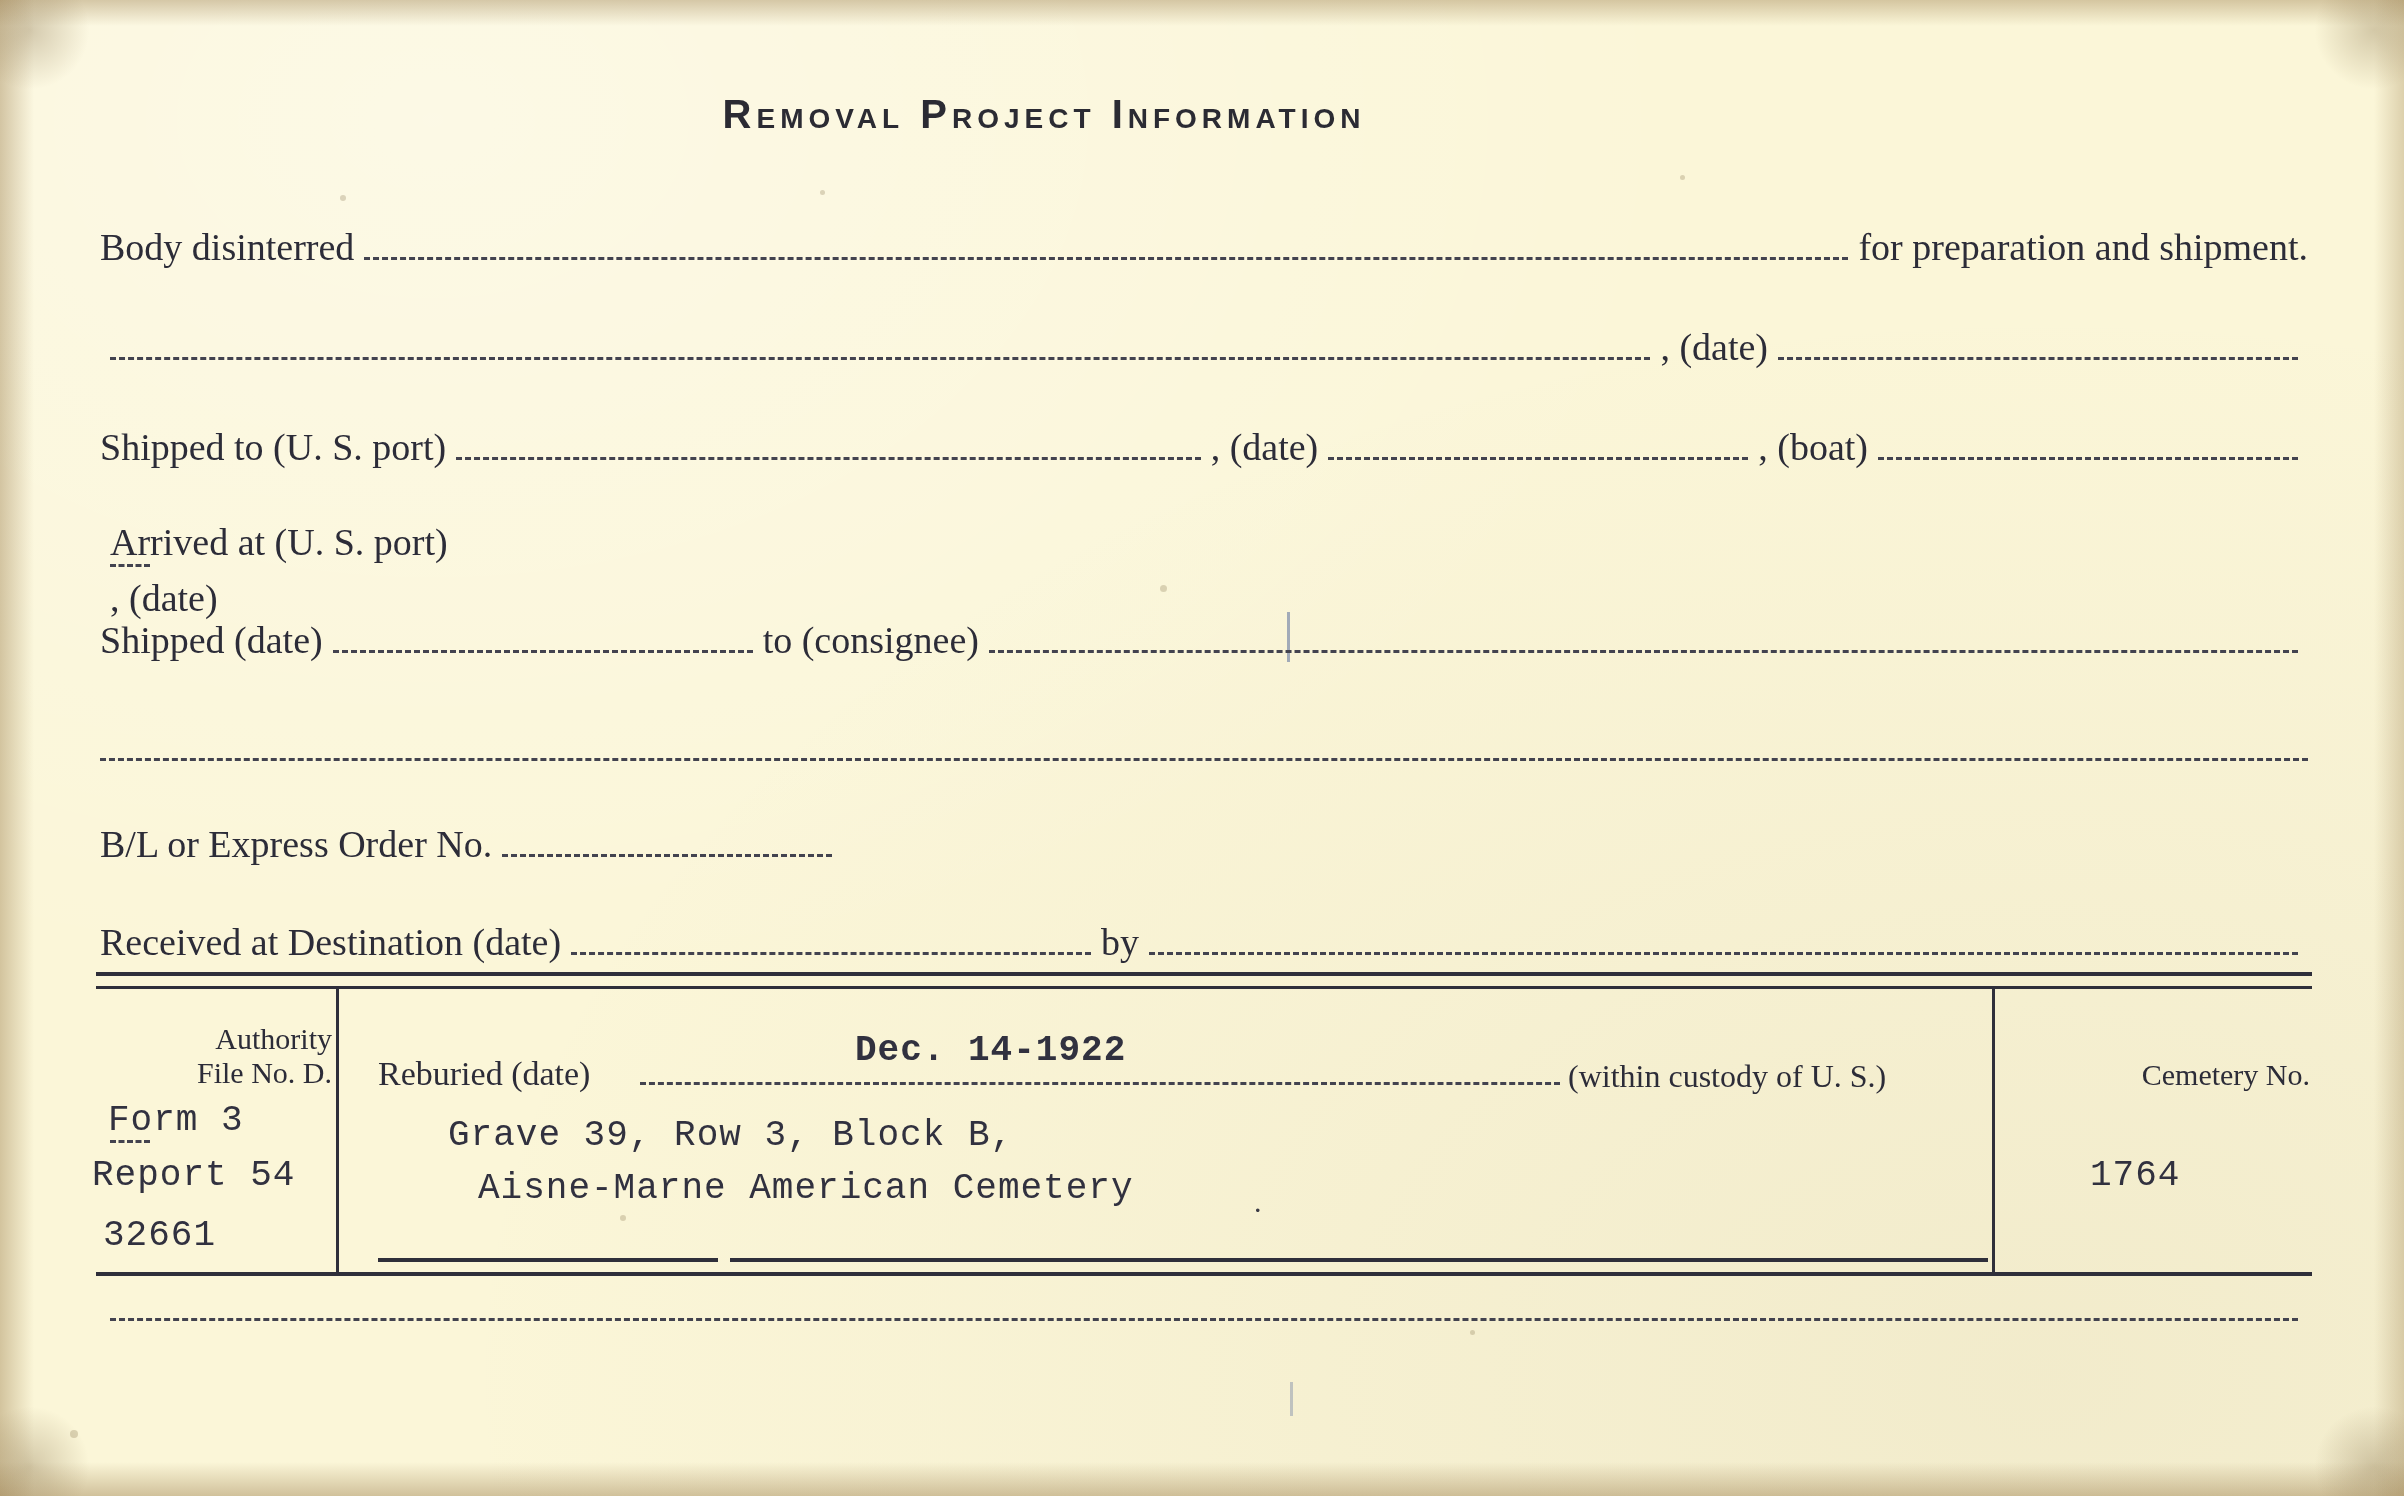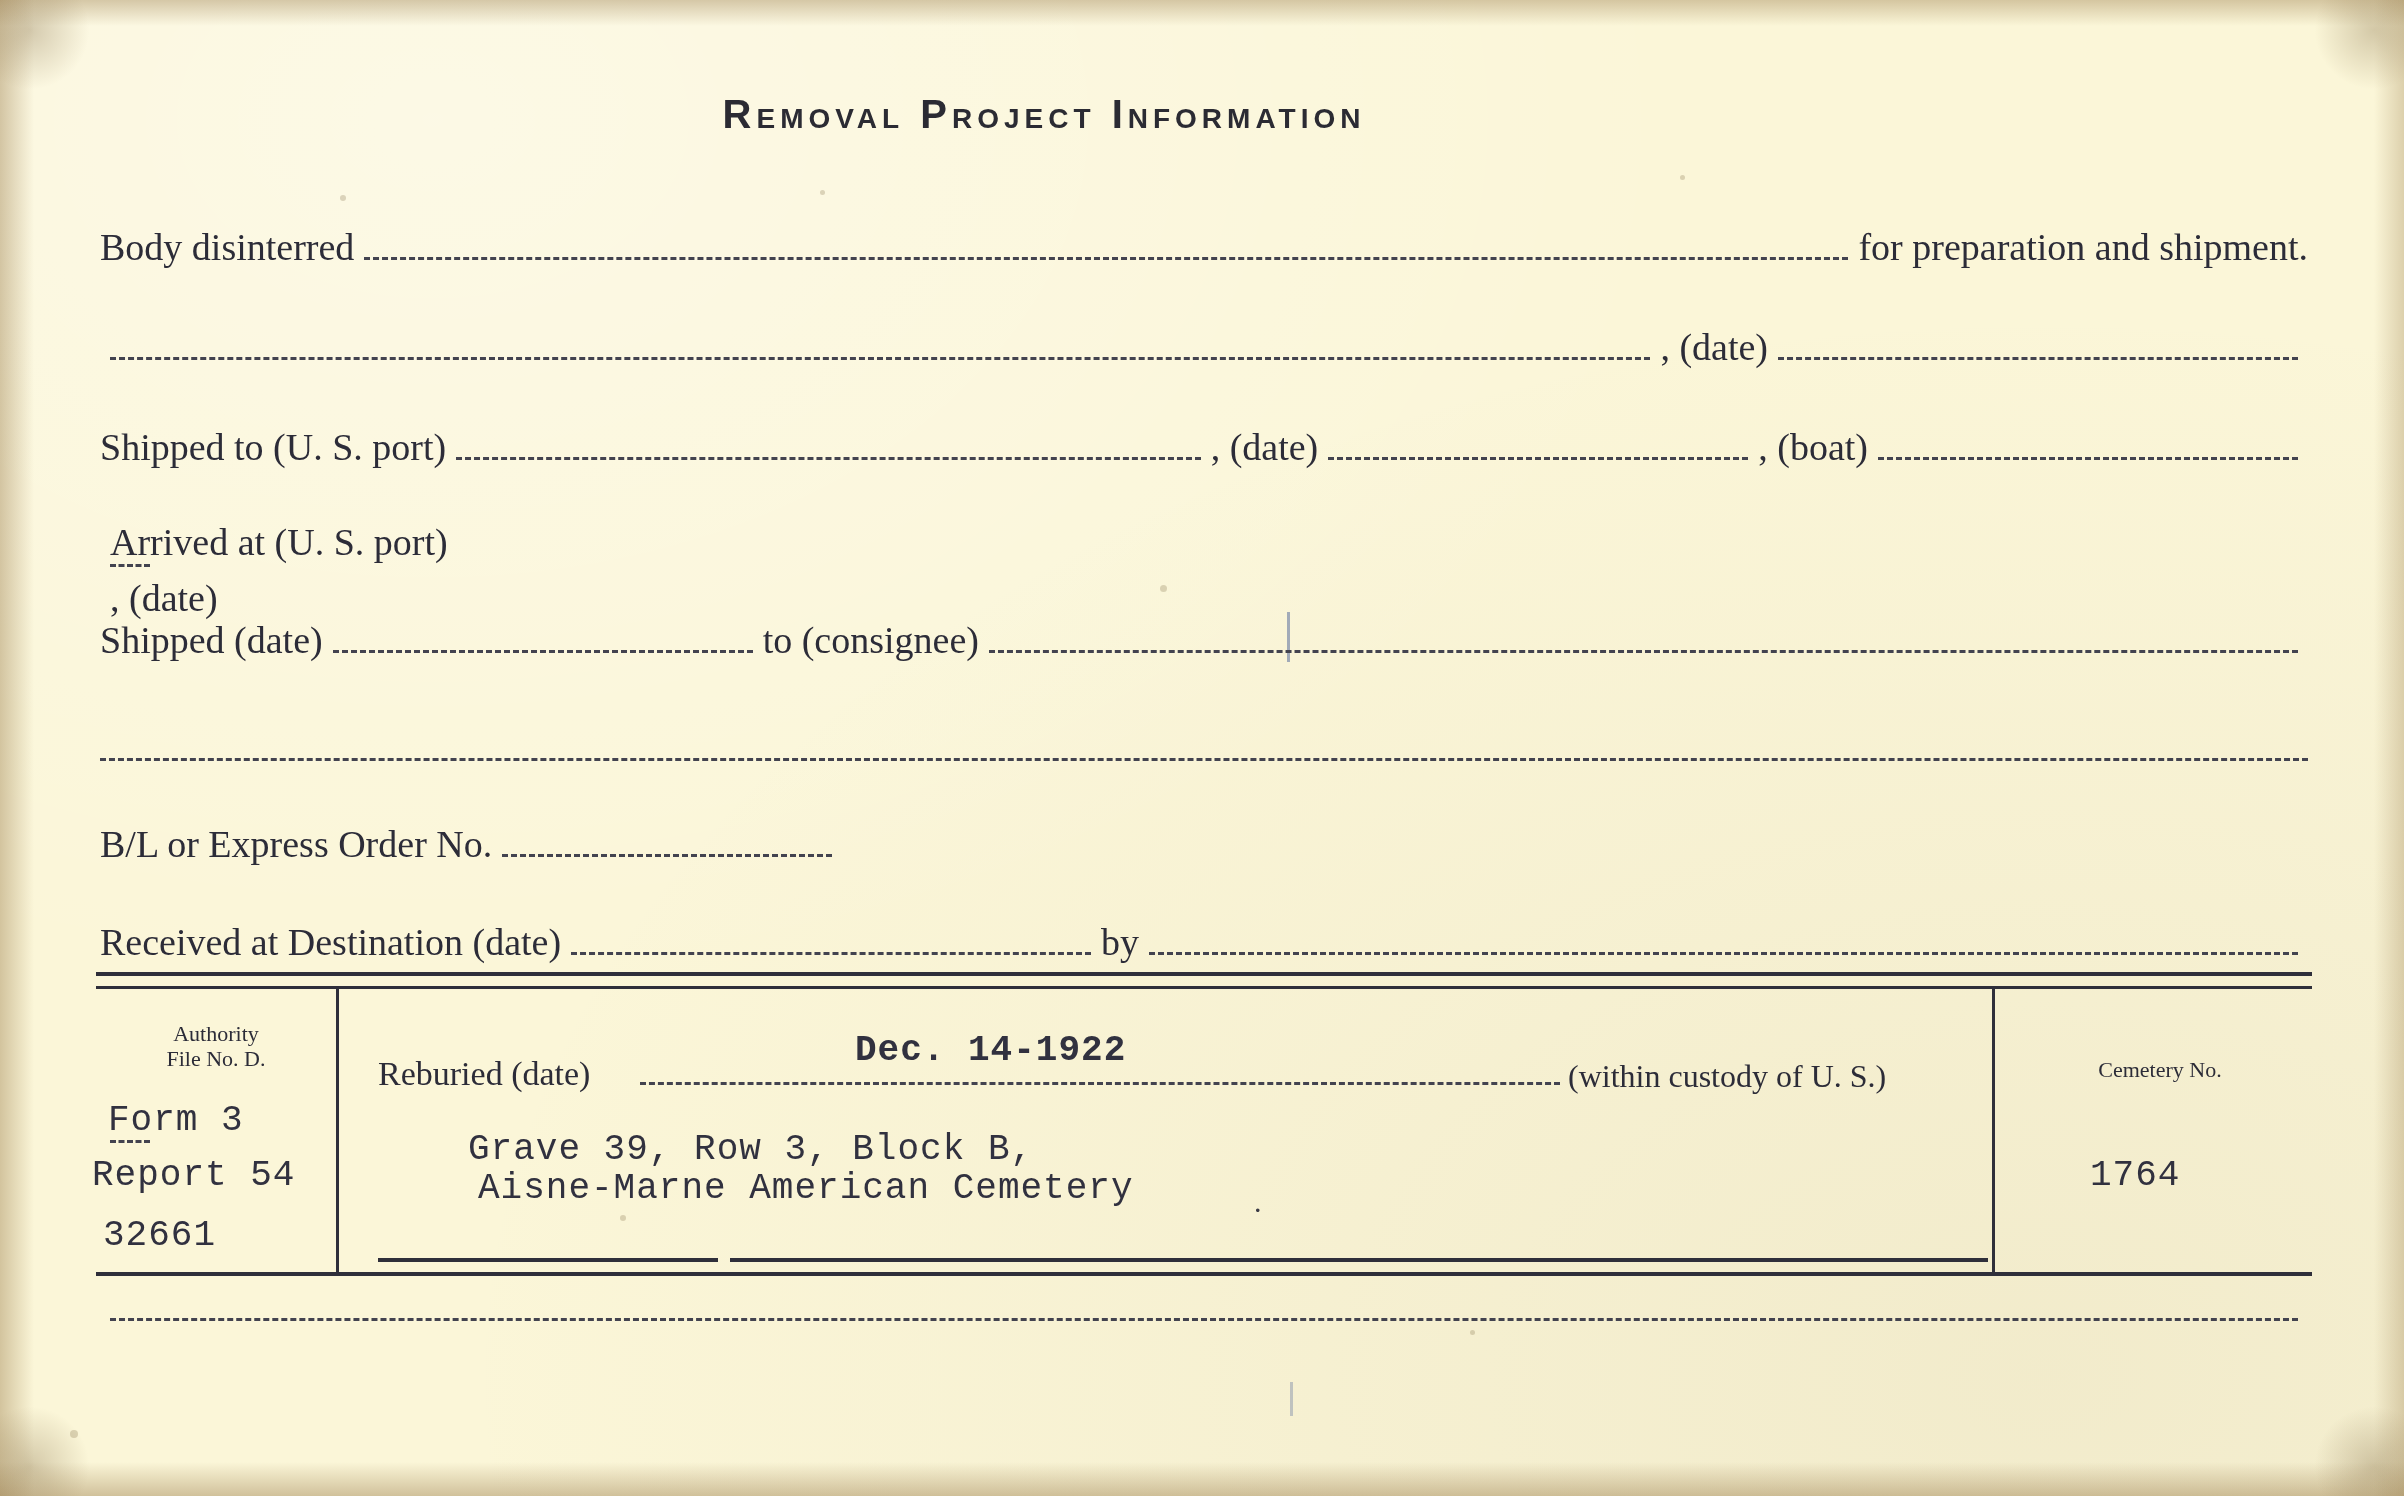--- a/index.html
+++ b/index.html
@@ -103,23 +103,23 @@
 
   
   .tbl-top1 { position:absolute; left:96px; width:2216px; height:0; border-top:4px solid #2f2f3a; }
   .tbl-top2 { position:absolute; left:96px; width:2216px; height:0; border-top:3px solid #2f2f3a; }
   .tbl-bottom { position:absolute; left:96px; width:2216px; height:0; border-top:4px solid #2f2f3a; }
 
   .vline { position:absolute; width:0; border-left:3px solid #2f2f3a; }
 
   .cellhead {
     position: absolute;
-    font-size: 22px;
+    font-size: 30px;
     color: #2c2c38;
-    text-align: center;
+    text-align: right;
     line-height: 1.12;
   }
 
   
   .tw {
     position: absolute;
     font-family: "Liberation Mono", monospace;
     font-size: 36px;
     color: #31313f;
     letter-spacing: 1px;
@@ -229,21 +229,21 @@
   </div>
   <div class="tw" style="left:108px;top:1100px;">Form 3</div>
   <div class="tw" style="left:92px;top:1155px;">Report 54</div>
   <div class="tw" style="left:103px;top:1215px;">32661</div>
 
   <div style="position:absolute;left:378px;top:1055px;font-size:34px;color:#2c2c38;">Reburied (date)</div>
   <div class="dotline" style="left:640px;top:1082px;width:920px;"></div>
   <div class="tw" style="left:855px;top:1030px;font-weight:bold;">Dec. 14-1922</div>
   <div style="position:absolute;left:1568px;top:1058px;font-size:32px;color:#2c2c38;">(within custody of U. S.)</div>
 
-  <div class="tw" style="left:468px;top:1115px;margin-top:14px;">Grave 39, Row 3, Block B,</div>
+  <div class="tw" style="left:448px;top:1115px;">Grave 39, Row 3, Block B,</div>
   <div class="tw" style="left:478px;top:1168px;">Aisne-Marne American Cemetery</div>
   <div style="position:absolute;left:1254px;top:1185px;font-size:30px;color:#3a3a46;">.</div>
 
   <div style="position:absolute;left:378px;top:1258px;width:340px;border-top:4px solid #2f2f3a;"></div>
   <div style="position:absolute;left:730px;top:1258px;width:1258px;border-top:4px solid #2f2f3a;"></div>
 
   <div class="cellhead" style="left:2010px;top:1058px;width:300px;">Cemetery No.</div>
   <div class="tw" style="left:2090px;top:1155px;">1764</div>
 
   <div class="line" style="top:1318px;">

